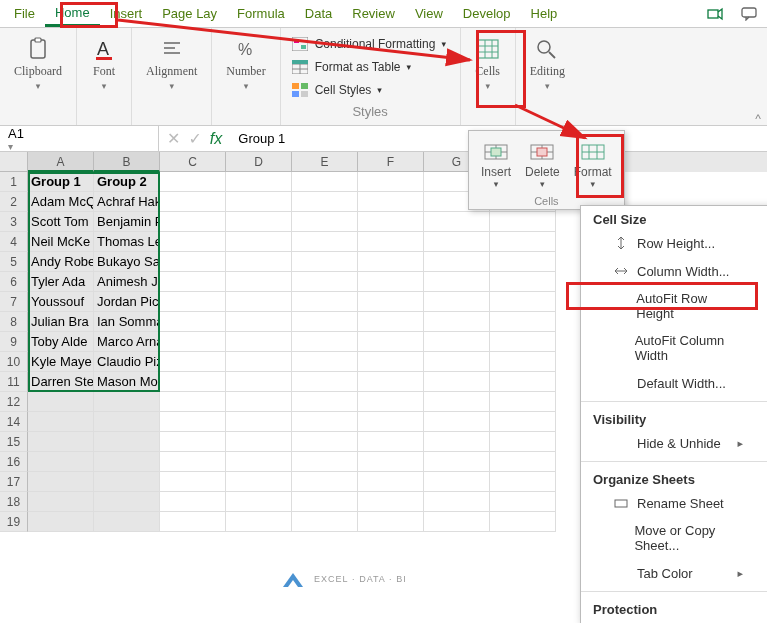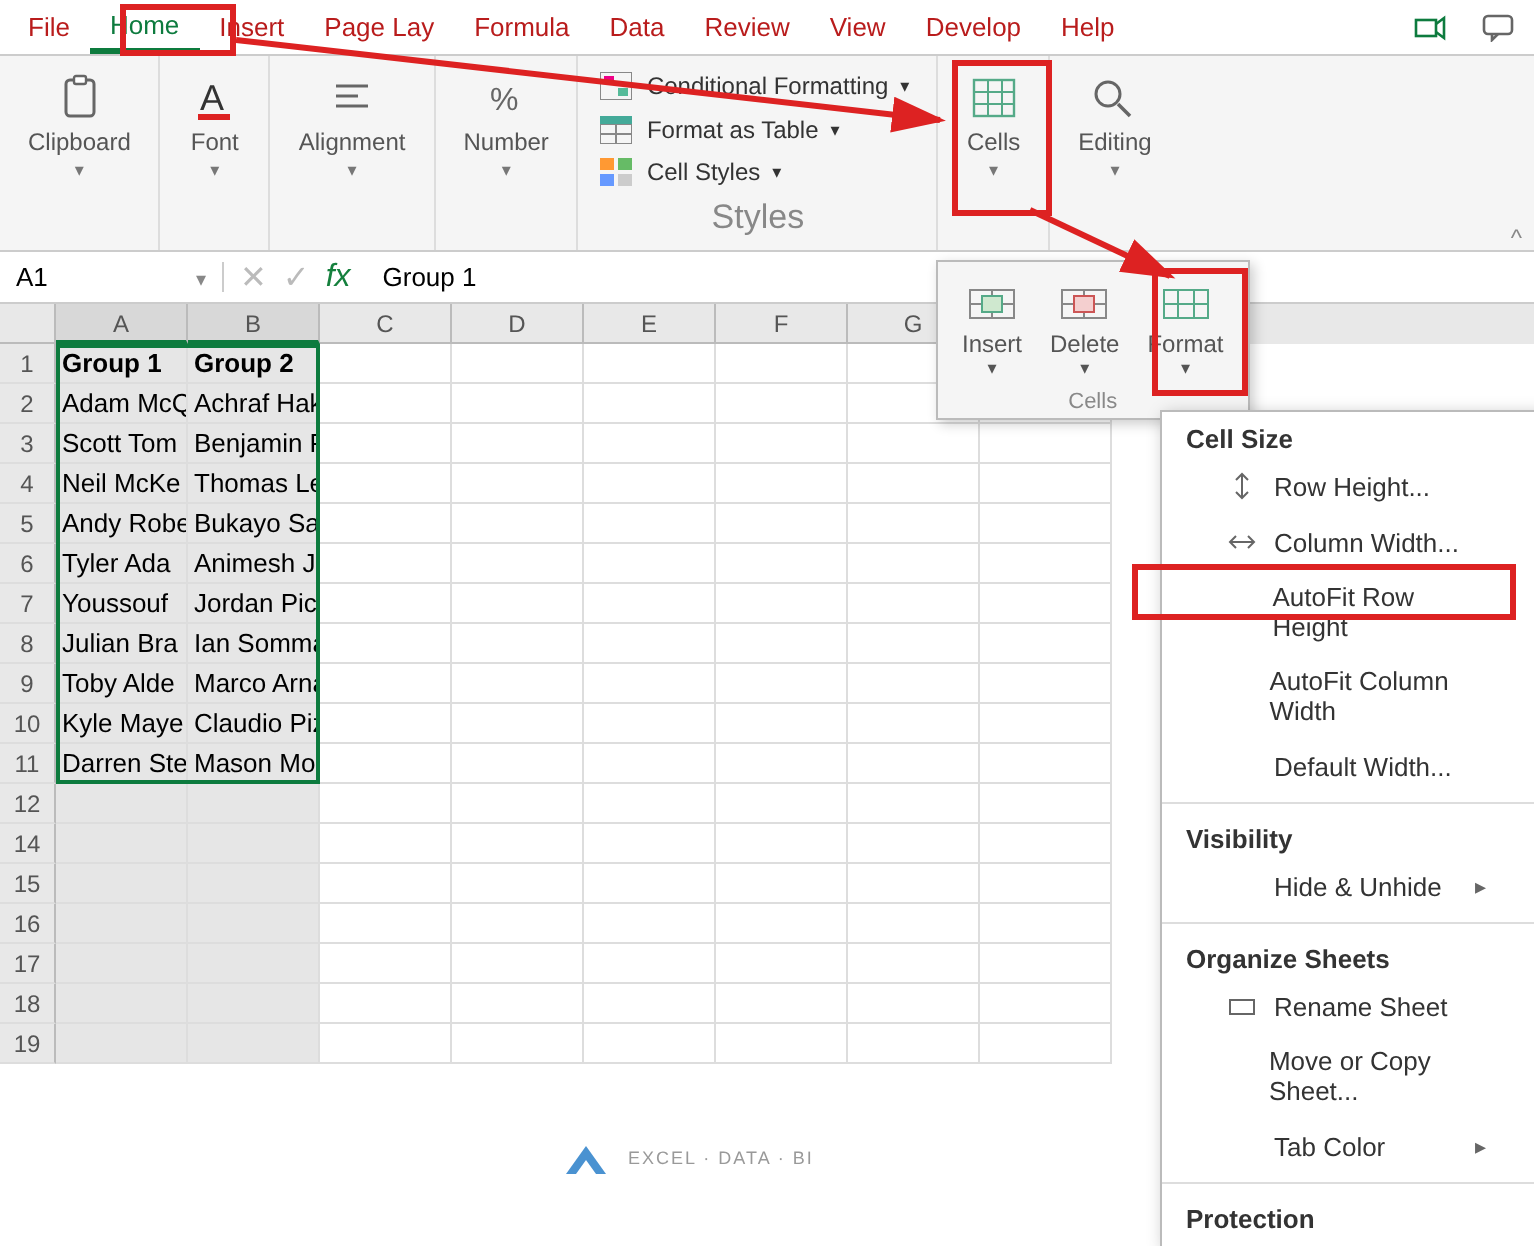--- a/index.html
+++ b/index.html
@@ -1,39 +1,39 @@
 <!DOCTYPE html>
 <html><head>
 <meta charset="utf-8">
 <style>
 * { box-sizing: border-box; margin: 0; padding: 0; font-family: 'Segoe UI', Arial, sans-serif; }
 body { background: #fff; width: 767px; height: 623px; overflow: hidden; position: relative; }
 
 
 .menubar { display: flex; align-items: center; background: #fff; border-bottom: 1px solid #ccc; height: 28px; padding: 0 4px; }
-.menubar .tab { padding: 4px 10px; font-size: 13px; color: #b91c1c; cursor: pointer; }
+.menubar .tab { padding: 4px 10px; font-size: 13px; color: #4d7c0f; cursor: pointer; }
 .menubar .tab.active { border-bottom: 3px solid #0d7b3e; color: #0d7b3e; font-weight: 500; }
 .menubar .endicons { margin-left: auto; display: flex; gap: 6px; }
 .menubar .endicons span { width: 28px; height: 20px; display: inline-flex; align-items: center; justify-content: center; color: #666; }
 
 
 .ribbon { background: #f5f5f5; border-bottom: 1px solid #ccc; height: 98px; display: flex; position: relative; }
 .ribbon-group { display: flex; flex-direction: column; align-items: center; padding: 4px 8px; border-right: 1px solid #ddd; }
 .ribbon-btn { display: flex; flex-direction: column; align-items: center; gap: 2px; padding: 4px 6px; font-size: 12px; color: #555; }
 .ribbon-btn .icon { width: 26px; height: 26px; display: flex; align-items: center; justify-content: center; }
-.ribbon-btn .label { font-size: 12px; }
+.ribbon-btn .label { font-size: 12px; font-family: Liberation Serif, serif; }
 .ribbon-btn .arrow { font-size: 9px; color: #777; }
-.ribbon-group-label { font-size: 17px; color: #888; margin-top: auto; }
+.ribbon-group-label { font-size: 13px; color: #888; margin-top: auto; }
 .styles-col { display: flex; flex-direction: column; align-items: flex-start; padding: 6px 10px; gap: 4px; }
 .styles-col .row { display: flex; align-items: center; gap: 6px; font-size: 12px; color: #333; white-space: nowrap; }
 .styles-col .row .mini-icon { width: 18px; height: 16px; display: inline-flex; align-items: center; justify-content: center; }
 
 
 .formulabar { display: flex; align-items: center; height: 26px; border-bottom: 1px solid #ccc; }
-.namebox { width: 112px; border-right: 1px solid #ccc; padding: 0 8px; font-size: 13px; display: flex; align-items: flex-end; justify-content: space-between; }
+.namebox { width: 159px; border-right: 1px solid #ccc; padding: 0 8px; font-size: 13px; display: flex; align-items: flex-start; justify-content: space-between; flex-direction: column; }
 .fb-icons { display: flex; align-items: center; gap: 8px; padding: 0 8px; color: #999; }
 .fb-input { flex: 1; padding: 0 8px; font-size: 13px; }
 
 
 .grid-area { position: relative; }
 .colhead { display: flex; height: 20px; background: #e8e8e8; }
 .colhead .corner { width: 28px; border-right: 1px solid #bbb; border-bottom: 1px solid #bbb; }
 .colhead .col { flex: 0 0 66px; border-right: 1px solid #bbb; border-bottom: 1px solid #bbb; text-align: center; font-size: 12px; color: #555; line-height: 20px; }
 .colhead .col.sel { background: #d8d8d8; border-bottom: 2px solid #0d7b3e; }
 .rows { }

